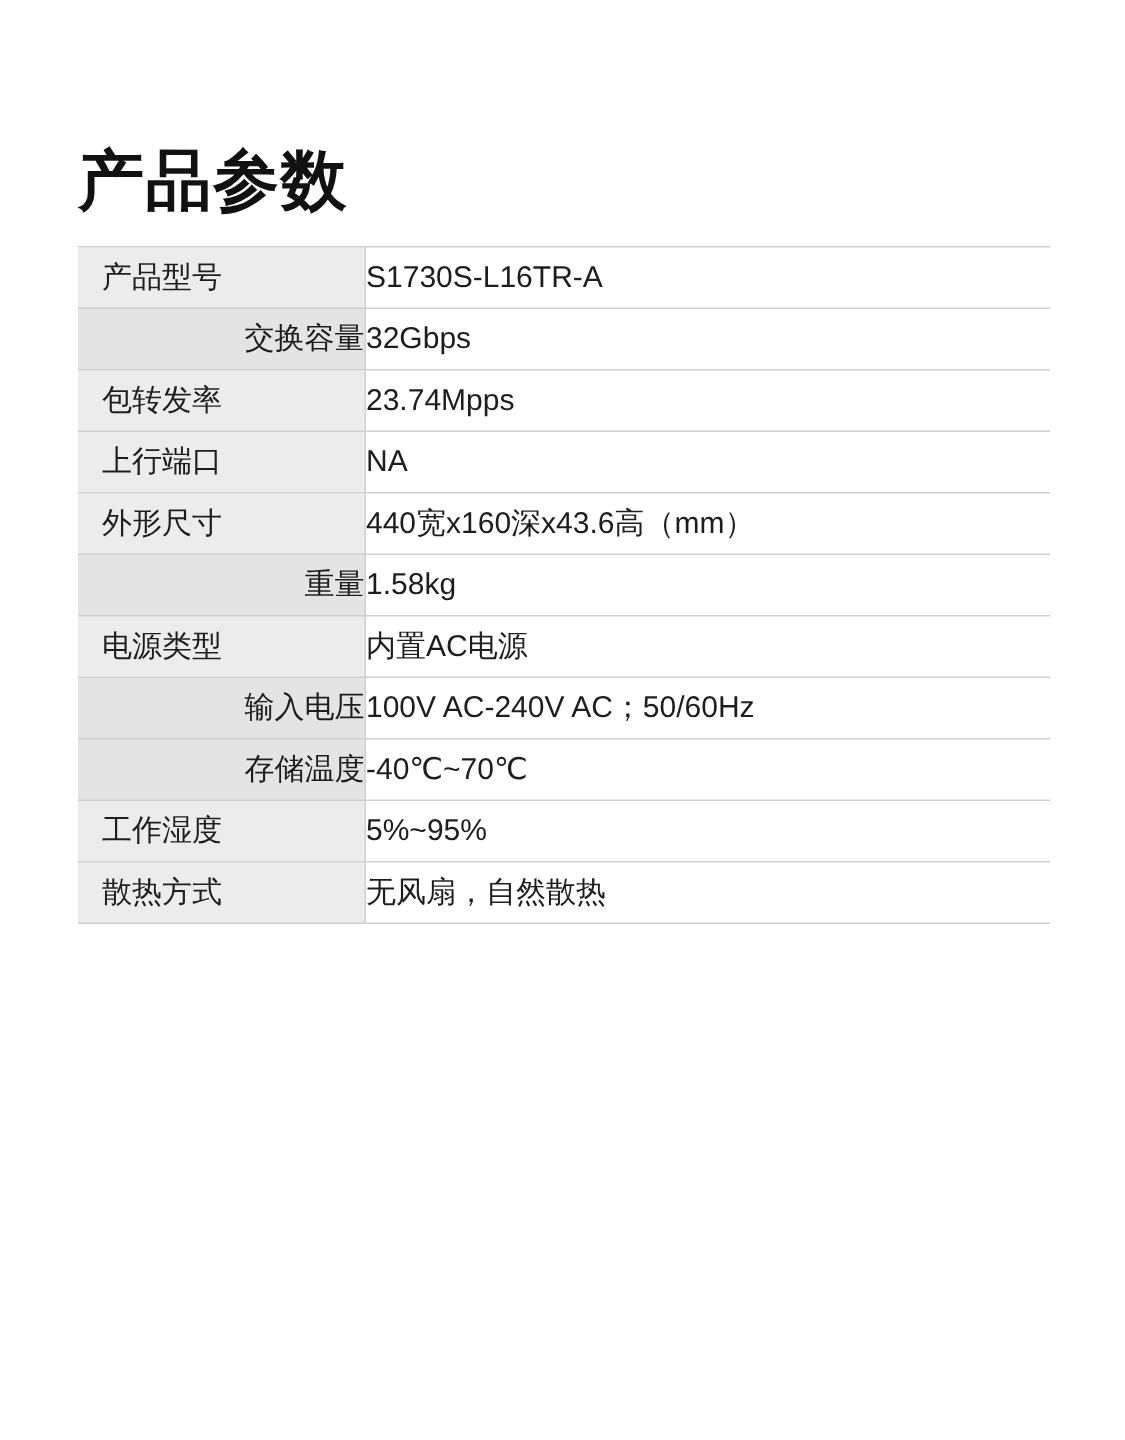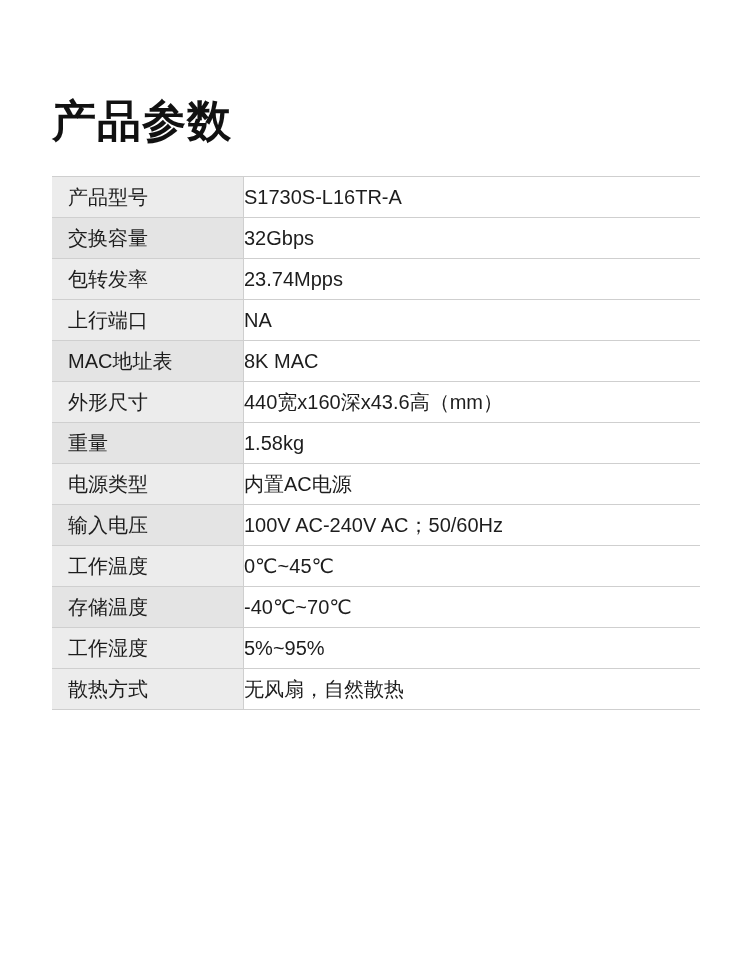--- a/index.html
+++ b/index.html
@@ -27,21 +27,21 @@
     top: 52px;
     font-size: 44px;
     line-height: 56px;
     font-weight: bold;
     letter-spacing: 1px;
     color: #111111;
   }
   .spec-table {
     position: absolute;
     left: 52px;
-    top: 135px;
+    top: 123px;
     width: 648px;
     border-collapse: collapse;
     table-layout: fixed;
   }
   .spec-table tr {
     height: 41px;
   }
   .spec-table td {
     border-bottom: 1px solid #cfcfcf;
     font-size: 20px;
@@ -60,20 +60,21 @@
     border-right: 1px solid #cfcfcf;
     font-weight: normal;
     white-space: nowrap;
   }
   td.value {
     background: #ffffff;
     white-space: nowrap;
   }
   .spec-table tr.alt td.label {
     background: #e4e4e4;
+    text-align: right;
   }
 </style>
 </head>
 <body>
 
 <div class="page">
 
   <div class="page-title">产品参数</div>
 
   <table class="spec-table">
@@ -87,43 +88,35 @@
         <td class="value">32Gbps</td>
       </tr>
       <tr>
         <td class="label">包转发率</td>
         <td class="value">23.74Mpps</td>
       </tr>
       <tr>
         <td class="label">上行端口</td>
         <td class="value">NA</td>
       </tr>
-      <tr class="alt">
-        <td class="label">MAC地址表</td>
-        <td class="value">8K MAC</td>
-      </tr>
       <tr>
         <td class="label">外形尺寸</td>
         <td class="value">440宽x160深x43.6高（mm）</td>
       </tr>
       <tr class="alt">
         <td class="label">重量</td>
         <td class="value">1.58kg</td>
       </tr>
       <tr>
         <td class="label">电源类型</td>
         <td class="value">内置AC电源</td>
       </tr>
       <tr class="alt">
         <td class="label">输入电压</td>
         <td class="value">100V AC-240V AC；50/60Hz</td>
-      </tr>
-      <tr>
-        <td class="label">工作温度</td>
-        <td class="value">0℃~45℃</td>
       </tr>
       <tr class="alt">
         <td class="label">存储温度</td>
         <td class="value">-40℃~70℃</td>
       </tr>
       <tr>
         <td class="label">工作湿度</td>
         <td class="value">5%~95%</td>
       </tr>
       <tr>

